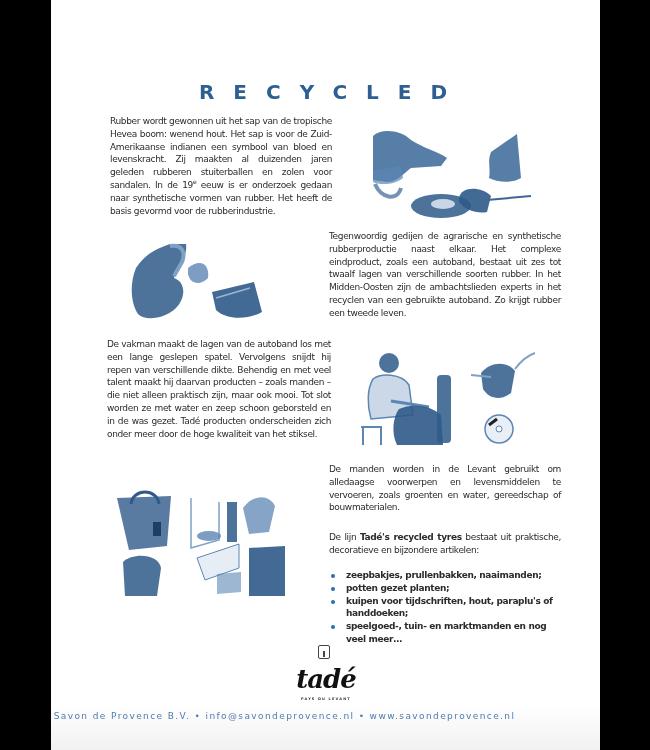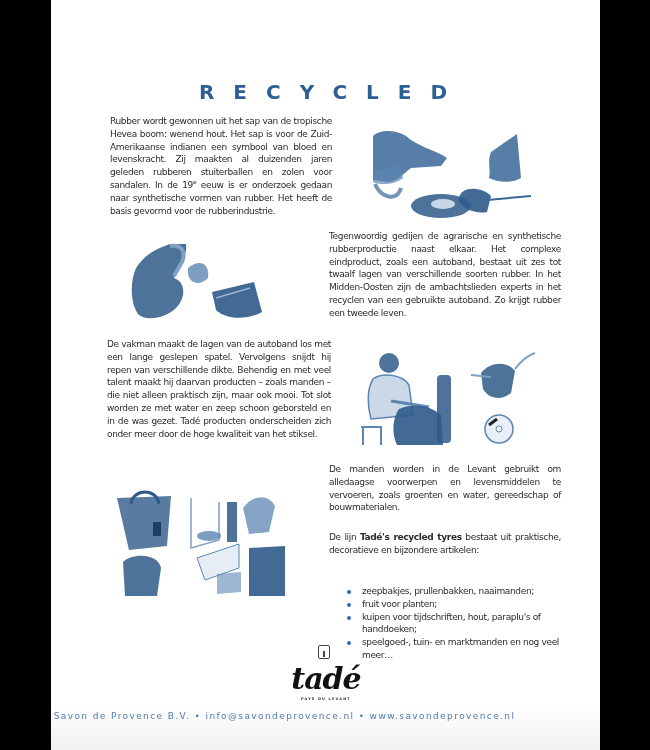--- a/index.html
+++ b/index.html
@@ -23,37 +23,37 @@
     text-align: justify; font-family: "DejaVu Sans", sans-serif; letter-spacing: -0.35px;
   }
   .para sup { font-size: 6px; line-height: 0; }
   .p1 { left: 59px; top: 115px; width: 222px; }
   .p2 { left: 278px; top: 230px; width: 232px; }
   .p3 { left: 56px; top: 338px; width: 224px; }
   .p4 { left: 278px; top: 463px; width: 232px; }
   .p5 { left: 278px; top: 531px; width: 232px; }
   .p5 b { font-weight: bold; }
   ul.bullets {
-    position: absolute; left: 278px; top: 569px; width: 232px; margin: 16px; padding: 0; list-style: none;
-    font-size: 9px; line-height: 12.8px; color: #2b2b2b; letter-spacing: -0.35px;
+    position: absolute; left: 278px; top: 569px; width: 232px; margin: 0; padding: 0; list-style: none;
+    font-size: 9px; line-height: 12.8px; color: #2b2b2b; letter-spacing: -0.35px; font-weight: bold;
   }
   ul.bullets li { position: relative; padding-left: 17px; }
   ul.bullets li::before {
     content: ""; position: absolute; left: 2px; top: 5px; width: 4px; height: 4px; border-radius: 50%;
     background: #2e6bb0;
   }
   .illus { position: absolute; }
   .small-icon {
     position: absolute; left: 267px; top: 645px; width: 12px; height: 14px; border: 1.5px solid #444;
     border-radius: 2px; box-sizing: border-box;
   }
   .small-icon::after { content: ""; position: absolute; left: 4px; top: 5px; width: 2px; height: 6px; background:#444; }
   .logo {
     position: absolute; left: 215px; top: 664px; width: 120px; text-align: center;
-    font-family: "DejaVu Serif", serif; font-weight: bold; font-size: 30px; color: #111; line-height: 30px;
+    font-family: "DejaVu Serif", serif; font-weight: bold; font-size: 26px; color: #111; line-height: 30px;
     font-style: italic; letter-spacing: -1px;
   }
   .logo-sub {
     position: absolute; left: 215px; top: 697px; width: 120px; text-align: center;
     font-size: 3.5px; letter-spacing: 1.2px; color: #333; font-weight: bold;
   }
   .footer {
     position: absolute; left: 0; top: 711px; width: 467px; text-align: center;
     color: #4f7bb0; font-size: 9px; letter-spacing: 1.4px; font-family: "DejaVu Sans", sans-serif;
   }
@@ -110,21 +110,21 @@
       <path d="M138 80 L146 74" stroke="#222" stroke-width="3"></path>
     </svg>
   </div>
 
   <div class="para p4">De manden worden in de Levant gebruikt om alledaagse voorwerpen en levensmiddelen te vervoeren, zoals groenten en water, gereedschap of bouwmaterialen.</div>
 
   <div class="para p5"><span>De lijn </span><b>Tadé's recycled tyres</b><span> bestaat uit praktische, decoratieve en bijzondere artikelen:</span></div>
 
   <ul class="bullets">
     <li>zeepbakjes, prullenbakken, naaimanden;</li>
-    <li>fruit voor planten;</li>
+    <li>potten gezet planten;</li>
     <li>kuipen voor tijdschriften, hout, paraplu's of handdoeken;</li>
     <li>speelgoed-, tuin- en marktmanden en nog veel meer…</li>
   </ul>
 
   <div class="illus" style="left:58px;top:488px;width:190px;height:110px;">
     <svg width="190" height="110" viewBox="0 0 190 110">
       <path d="M8 10 L62 8 L58 58 L20 62 Z" fill="#2f5a8a" opacity="0.8"></path>
       <path d="M22 16 C24 0 48 0 50 16" stroke="#2f5a8a" stroke-width="3" fill="none"></path>
       <rect x="44" y="34" width="8" height="14" fill="#1f3e63"></rect>
       <path d="M14 74 C24 64 50 66 52 80 L48 108 L16 108 Z" fill="#2f5a8a" opacity="0.85"></path>

